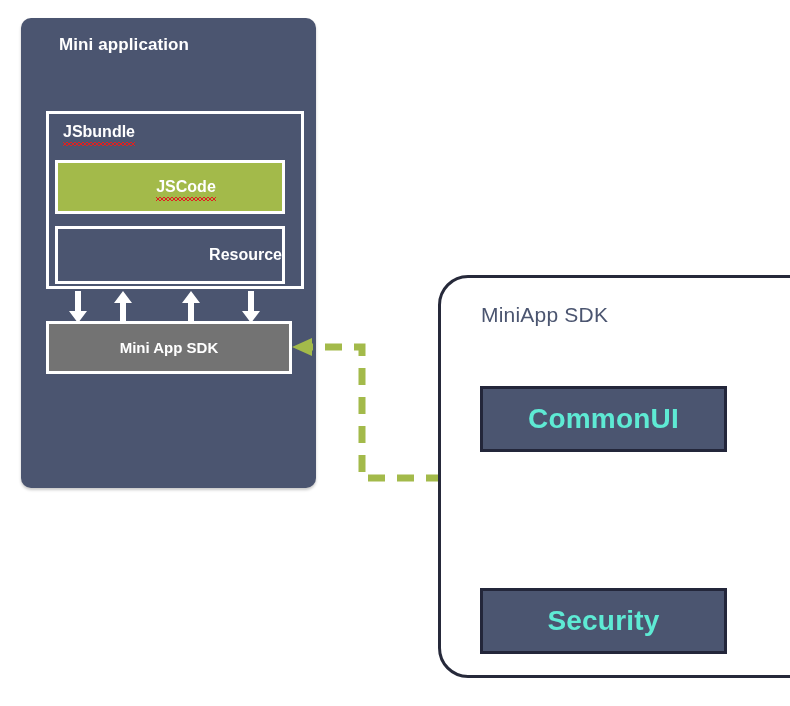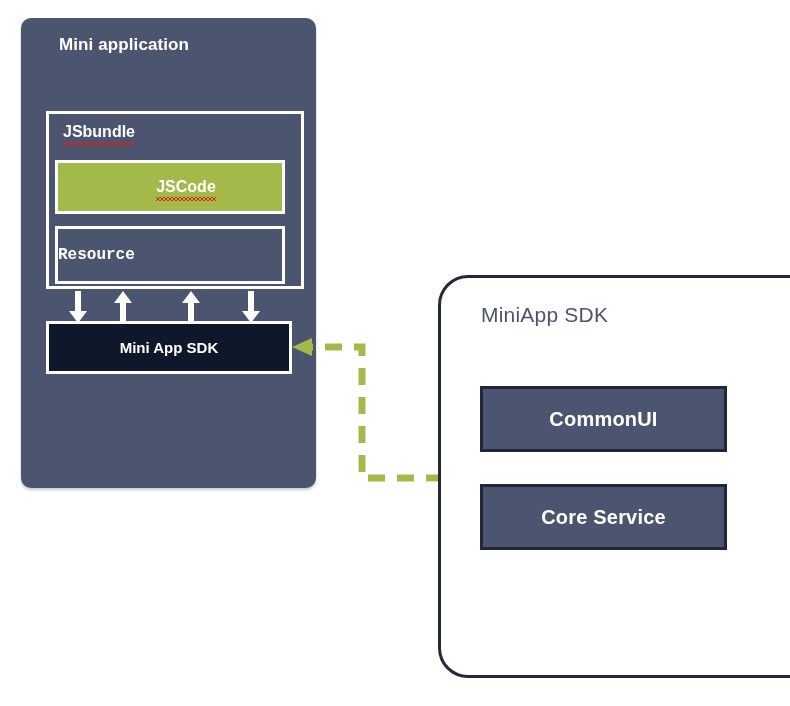--- a/index.html
+++ b/index.html
@@ -103,22 +103,21 @@
     position: absolute;
     left: 6px;
     top: 112px;   
     width: 230px;
     height: 58px;
     background: #4b5570;
     border: 3px solid #ffffff;
     box-sizing: border-box;
     display: flex;
     align-items: center;
-    justify-content: flex-start;
-    font-family: Liberation Mono, monospace;
+    justify-content: flex-end;
   }
   #resource-label {
     color: #ffffff;
     font-size: 16px;
     font-weight: 600;
   }
 
   
   .arrow {
     position: absolute;
@@ -127,21 +126,21 @@
   }
   .arrow svg { display: block; }
 
   
   #mini-app-sdk-box {
     position: absolute;
     left: 25px;   
     top: 303px;   
     width: 246px;
     height: 53px;
-    background: #0f172a;
+    background: #737373;
     border: 3px solid #ffffff;
     box-sizing: border-box;
     display: flex;
     align-items: center;
     justify-content: center;
   }
   #mini-app-sdk-label {
     color: #ffffff;
     font-size: 15px;
     font-weight: 600;
@@ -175,22 +174,22 @@
     width: 247px;
     height: 66px;
     background: #4b5570;
     border: 3px solid #23263a;
     box-sizing: border-box;
     display: flex;
     align-items: center;
     justify-content: center;
   }
   .sdk-module-label {
-    color: #ffffff;
-    font-size: 20px;
+    color: #5eead4;
+    font-size: 28px;
     font-weight: 600;
     letter-spacing: 0.2px;
   }
   #sdk-module-0 { top: 108px; }  
   #sdk-module-1 { top: 206px; }  
   #sdk-module-2 { top: 310px; }  
 
   
   #connector {
     position: absolute;
@@ -262,20 +261,20 @@
   </div>
 
   <div id="sdk-panel">
 
     <div id="sdk-panel-title">MiniApp SDK</div>
 
     <div class="sdk-module" id="sdk-module-0">
       <span class="sdk-module-label">CommonUI</span>
     </div>
 
-    <div class="sdk-module" id="sdk-module-1">
-      <span class="sdk-module-label">Core Service</span>
-    </div>
-
+
+    <div class="sdk-module" id="sdk-module-2">
+      <span class="sdk-module-label">Security</span>
+    </div>
 
   </div>
 
 </div>
 
 </body></html>

